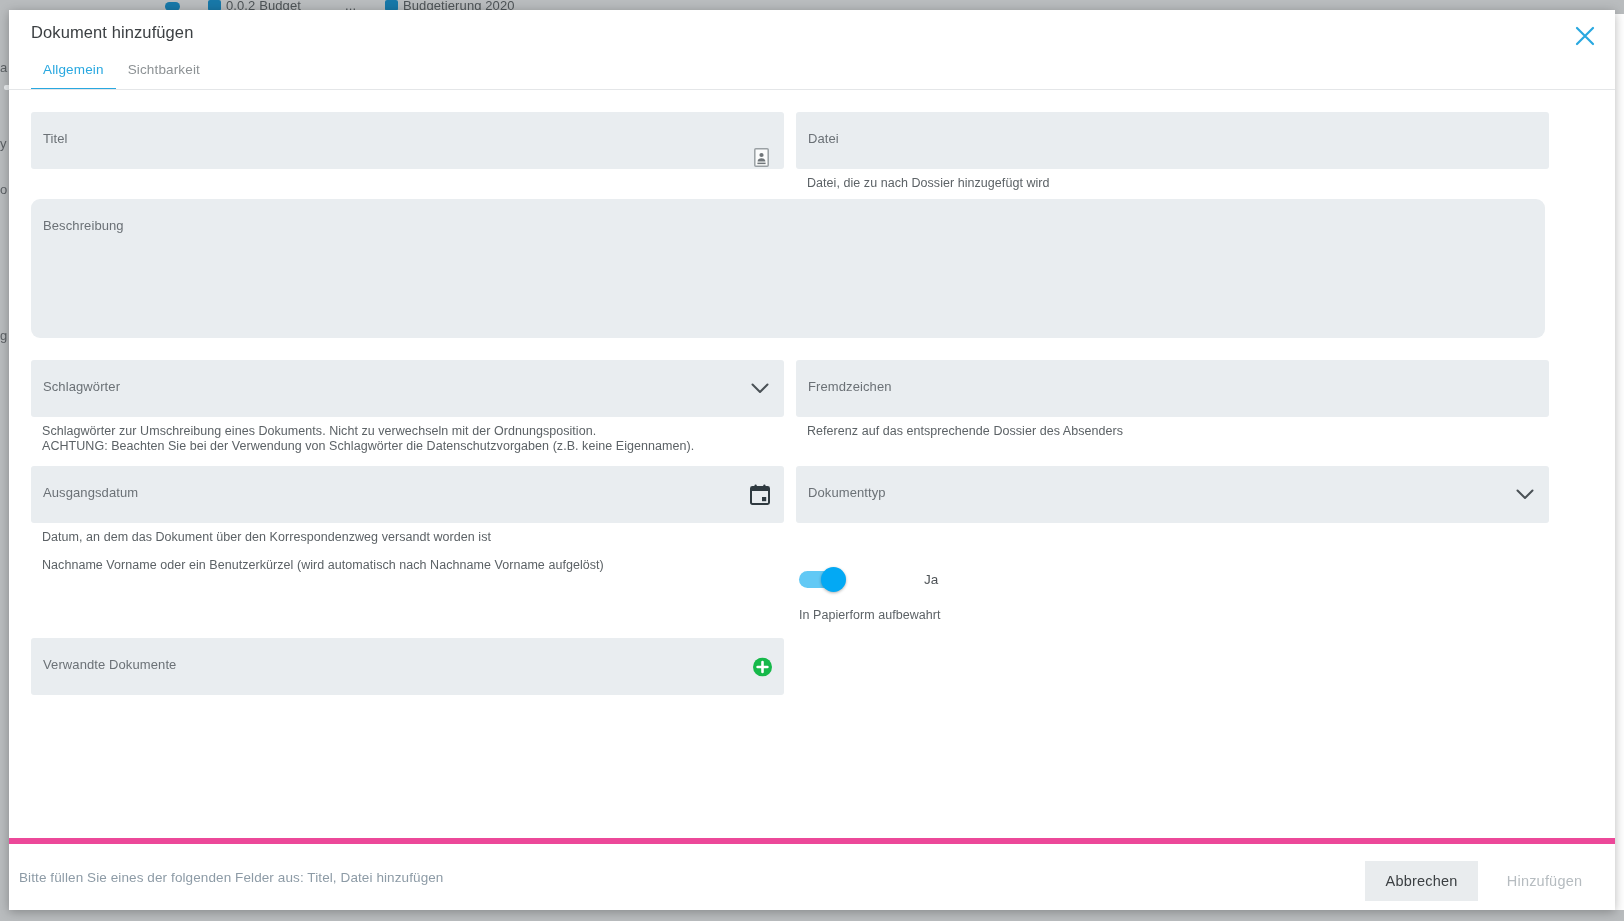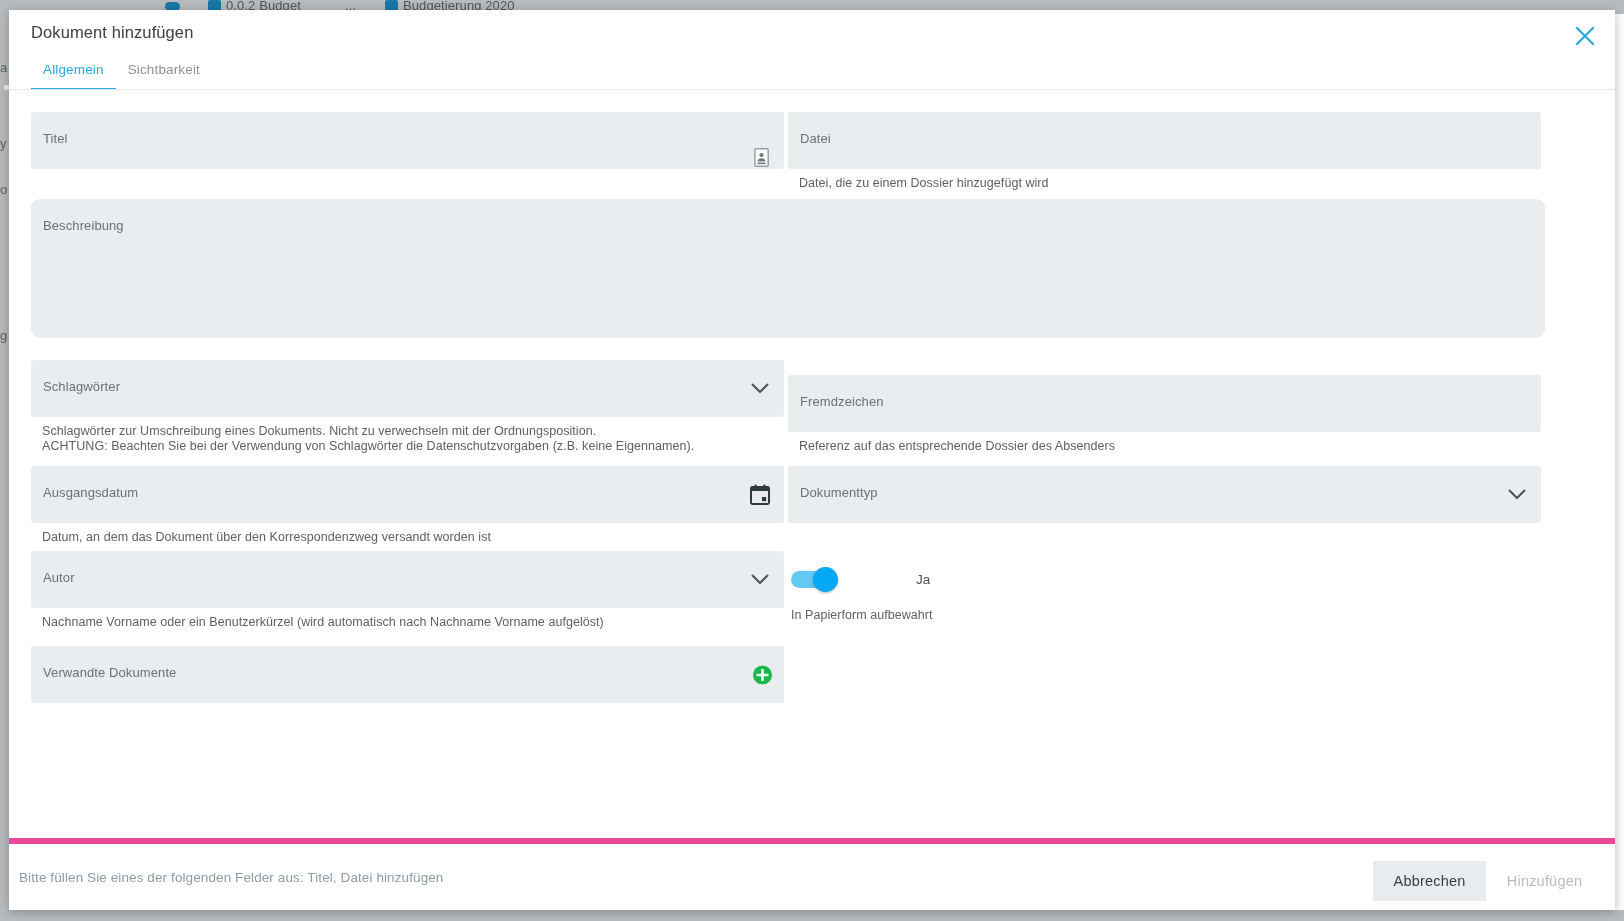--- a/index.html
+++ b/index.html
@@ -185,21 +185,21 @@
     top: 26px;
     font-size: 13.5px;
     color: #8d9ba6;
     letter-spacing: .1px;
   }
   .footer-actions {
     position: absolute;
     right: 14px;
     top: 17px;
     display: flex;
-    gap: 2px;
+    gap: 10px;
   }
   .btn {
     min-width: 113px;
     height: 40px;
     border: none;
     font-size: 14.5px;
     font-family: inherit;
     padding: 0 18px;
     cursor: pointer;
     letter-spacing: .2px;
@@ -210,21 +210,21 @@
   }
   .btn-primary-disabled {
     background: transparent;
     color: #b6bcc0;
     cursor: default;
   }
 
   
   .row {
     display: flex;
-    gap: 4px;
+    gap: 12px;
   }
   .col { width: 753px; flex: 0 0 753px; }
 
   .field {
     position: relative;
     background: #e9edf0;
     border-radius: 3px;
     width: 100%;
   }
   .field.h-input { height: 57px; }
@@ -384,33 +384,33 @@
                 <rect x="3.4" y="14.6" width="8.2" height="1.5" fill="#6f7579"></rect>
               </svg>
             </span>
           </div>
           <div class="helper" style="visibility:hidden;">&nbsp;</div>
         </div>
         <div class="col">
           <div class="field h-input">
             <span class="field-label">Datei</span>
           </div>
-          <div class="helper">Datei, die zu einem Dossier hinzugefügt wird</div>
+          <div class="helper">Datei, die zu nach Dossier hinzugefügt wird</div>
         </div>
       </div>
 
       <div class="row" style="margin-top:8px;">
         <div style="width:1514px;">
           <div class="field h-area">
             <span class="field-label">Beschreibung</span>
           </div>
         </div>
       </div>
 
-      <div class="row" style="margin-top:22px;align-items:flex-end;">
+      <div class="row" style="margin-top:22px;">
         <div class="col">
           <div class="field h-input">
             <span class="field-label">Schlagwörter</span>
             <span class="field-icon">
               <svg width="18" height="11" viewBox="0 0 18 11" aria-hidden="true">
                 <path d="M1.5 1.5 L9 9 L16.5 1.5" stroke="#4a5156" stroke-width="2" fill="none" stroke-linecap="round" stroke-linejoin="round"></path>
               </svg>
             </span>
           </div>
           <div class="helper">Schlagwörter zur Umschreibung eines Dokuments. Nicht zu verwechseln mit der Ordnungsposition.</div>
@@ -450,28 +450,20 @@
               <svg width="18" height="11" viewBox="0 0 18 11" aria-hidden="true">
                 <path d="M1.5 1.5 L9 9 L16.5 1.5" stroke="#4a5156" stroke-width="2" fill="none" stroke-linecap="round" stroke-linejoin="round"></path>
               </svg>
             </span>
           </div>
         </div>
       </div>
 
       <div class="row" style="margin-top:6px;">
         <div class="col">
-          <div class="field h-input">
-            <span class="field-label">Autor</span>
-            <span class="field-icon">
-              <svg width="18" height="11" viewBox="0 0 18 11" aria-hidden="true">
-                <path d="M1.5 1.5 L9 9 L16.5 1.5" stroke="#4a5156" stroke-width="2" fill="none" stroke-linecap="round" stroke-linejoin="round"></path>
-              </svg>
-            </span>
-          </div>
           <div class="helper">Nachname Vorname oder ein Benutzerkürzel (wird automatisch nach Nachname Vorname aufgelöst)</div>
         </div>
         <div class="col">
           <div class="toggle-wrap">
             <div class="toggle">
               <div class="knob"></div>
             </div>
             <span class="toggle-value">Ja</span>
           </div>
           <div class="toggle-helper">In Papierform aufbewahrt</div>

